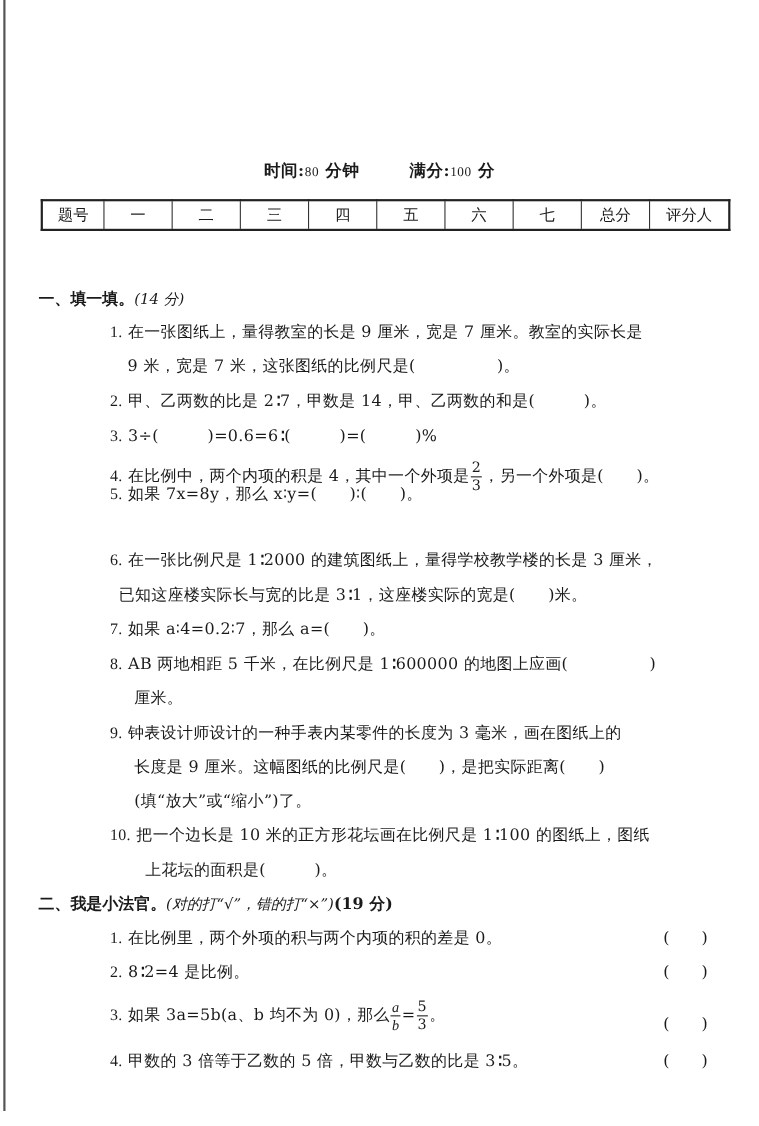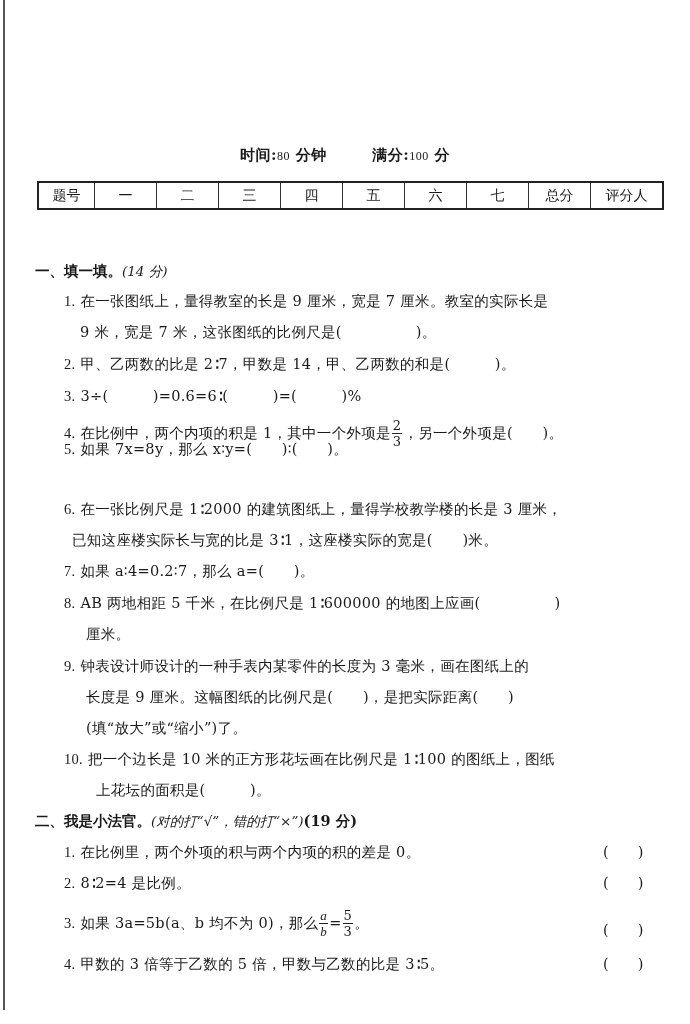--- a/index.html
+++ b/index.html
@@ -9,21 +9,21 @@
   .header-line { position: absolute; top: 146px; left: 0; width: 690px; text-align: center;
                  font-size: 15px; font-weight: bold; letter-spacing: 0.5px; }
   .header-line .gap { display: inline-block; width: 34px; }
   .header-line .num { font-weight: normal; font-family: "Liberation Serif", serif; font-size: 12px; }
   table.score { position: absolute; left: 37px; top: 181px; width: 627px; border-collapse: collapse;
                 font-size: 14px; }
   table.score td { border: 1px solid #333; height: 25px; text-align: center; padding: 0; }
   table.score { border: 2px solid #222; }
   .sec-title { position: absolute; left: 35px; font-size: 14.5px; font-weight: bold; }
   .sec-title .note { font-weight: normal; font-size: 13.5px; font-style: italic; }
-  .q { position: absolute; font-size: 14.5px; white-space: nowrap; letter-spacing: 0.3px; }
+  .q { position: absolute; font-size: 14.5px; white-space: nowrap; letter-spacing: 0.3px; margin-left: 36px; }
   .qnum { font-family: "Liberation Serif", serif; }
   .frac { display: inline-block; vertical-align: middle; text-align: center; font-size: 13px; line-height: 15px; margin: 0 1px; }
   .frac .n { display: block; border-bottom: 1px solid #222; padding: 0 1px; }
   .frac .d { display: block; }
   .judge { position: absolute; left: 603px; font-size: 14.5px; white-space: pre; }
   i.var { font-family: "Liberation Serif", serif; font-style: italic; }
 </style>
 </head>
 <body>
 
@@ -71,21 +71,21 @@
   <span>甲、乙两数的比是 2∶7，甲数是 14，甲、乙两数的和是(　　　)。</span>
 </div>
 
 <div class="q" style="left:64px; top:387px">
   <span class="qnum">3.</span>
   <span>3÷(　　　)=0.6=6∶(　　　)=(　　　)%</span>
 </div>
 
 <div class="q" style="left:64px; top:418px">
   <span class="qnum">4.</span>
-  <span>在比例中，两个内项的积是 1，其中一个外项是</span><span class="frac"><span class="n">2</span><span class="d">3</span></span><span>，另一个外项是(　　)。</span>
+  <span>在比例中，两个内项的积是 4，其中一个外项是</span><span class="frac"><span class="n">2</span><span class="d">3</span></span><span>，另一个外项是(　　)。</span>
 </div>
 
 <div class="q" style="left:64px; top:440px">
   <span class="qnum">5.</span>
   <span>如果 7x=8y，那么 x∶y=(　　)∶(　　)。</span>
 </div>
 
 <div class="q" style="left:64px; top:500px">
   <span class="qnum">6.</span>
   <span>在一张比例尺是 1∶2000 的建筑图纸上，量得学校教学楼的长是 3 厘米，</span>

